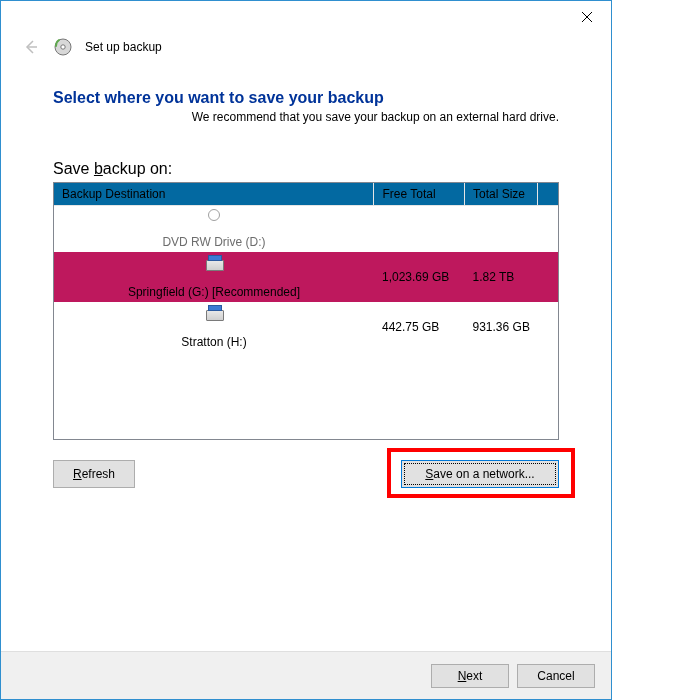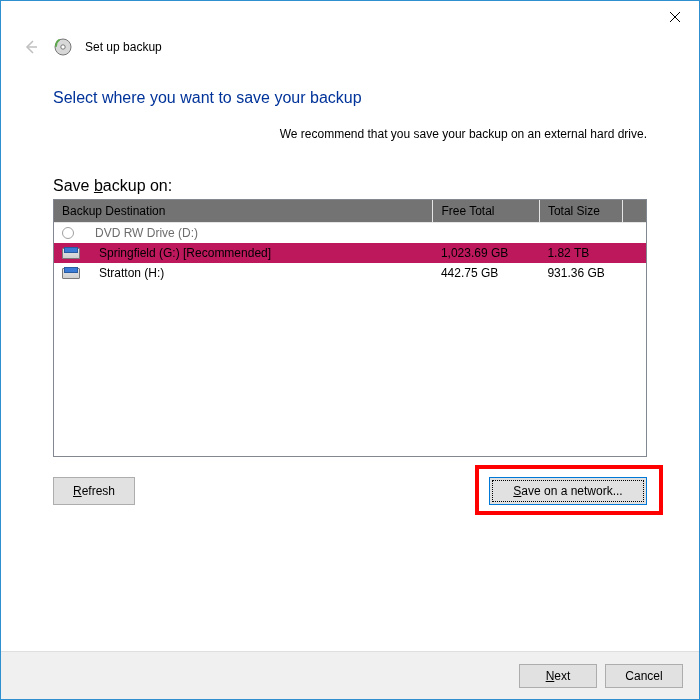--- a/index.html
+++ b/index.html
@@ -5,21 +5,21 @@
   * { box-sizing: border-box; }
   html, body {
     margin: 0; padding: 0;
     width: 700px; height: 700px;
     font-family: "Segoe UI", Tahoma, sans-serif;
     font-size: 12px;
     background: #fff;
     color: #000;
   }
   .window {
-    width: 700px; height: 700px;
+    width: 612px; height: 700px;
     border: 1px solid #2f8fcf;
     background: #fff;
     position: relative;
     display: flex;
     flex-direction: column;
   }
   .titlebar {
     height: 32px;
     display: flex;
     align-items: center;
@@ -49,22 +49,22 @@
     display: flex; align-items: center; justify-content: center;
   }
   .hdr-title { font-size: 12px; }
   .content {
     padding: 22px 52px 10px 52px;
     flex: 1 1 auto;
   }
   .heading {
     color: #003399;
     font-size: 16px;
-    font-weight: 400;
-    margin-bottom: 20px;
+    font-weight: 700;
+    margin-bottom: 3px;
   }
   .rec {
     font-size: 12px;
     margin-bottom: 36px;
     text-align: right;
   }
   .save-on {
     font-size: 16px;
     margin-bottom: 4px;
   }
@@ -75,37 +75,38 @@
   }
   table {
     width: 100%;
     border-collapse: collapse;
   }
   thead th {
     text-align: left;
     font-weight: 400;
     font-size: 12px;
     padding: 4px 8px;
-    background: #737373;
+    background: #0369a1;
     border-right: 1px solid #e5e5e5;
     border-bottom: 1px solid #e5e5e5;
     height: 22px;
   }
   thead th:last-child { border-right: none; }
   tbody td {
     padding: 3px 8px;
     font-size: 12px;
     white-space: nowrap;
   }
   tbody tr.selected td { background: #be185d; }
   tbody tr.disabled td { color: #6d6d6d; }
   .dest-cell {
     display: flex;
     align-items: center;
-    gap: 21px;
+    gap: 14px;
+    flex-direction: column;
   }
   .radio-dot {
     width: 12px; height: 12px;
     border: 1px solid #a0a0a0;
     border-radius: 50%;
     flex: 0 0 12px;
     background: #fff;
   }
   .drive-icon {
     width: 16px; height: 12px;

